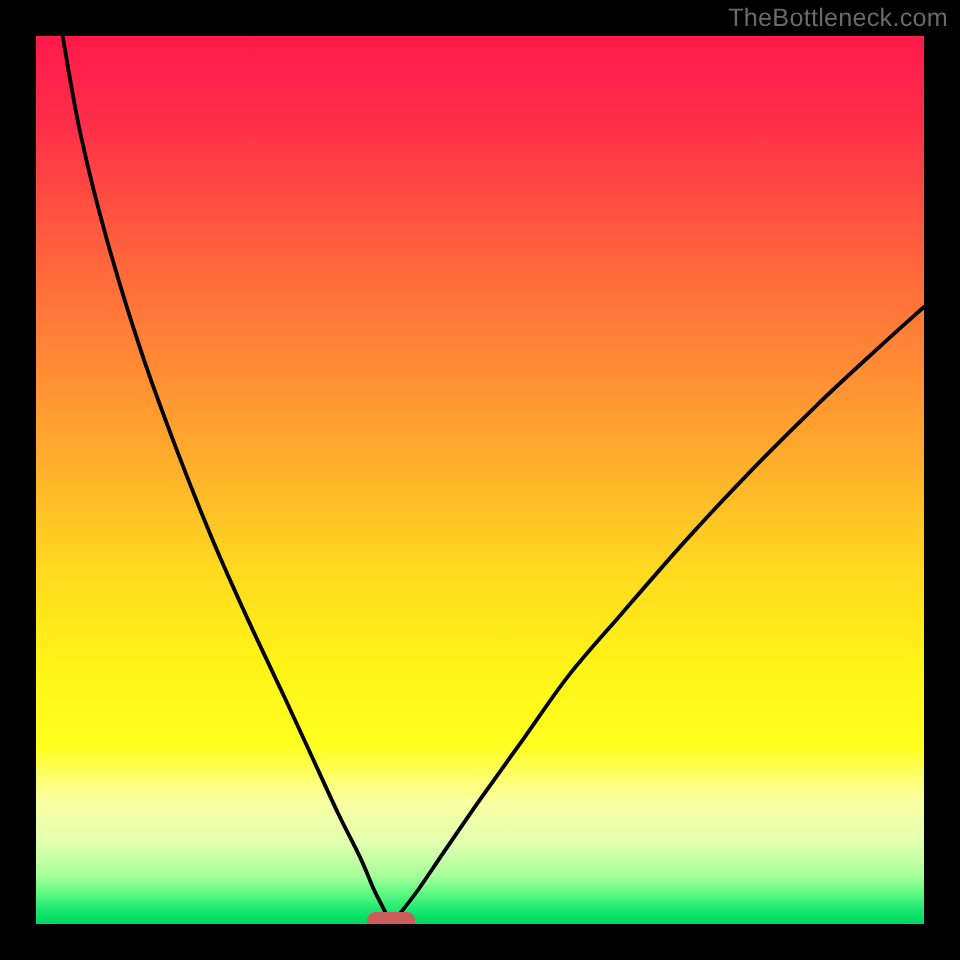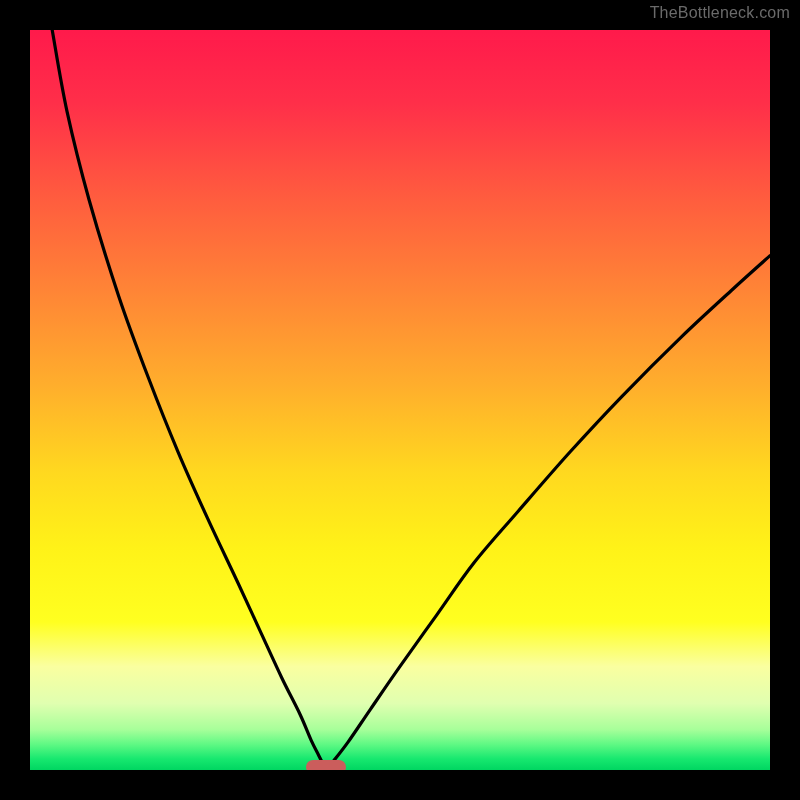--- a/index.html
+++ b/index.html
@@ -27,21 +27,21 @@
   }
   .gradient {
     position: absolute;
     left: 0; top: 0; width: 100%; height: 100%;
   }
   .watermark {
     position: absolute;
     top: 4px;
     right: 10px;
     color: #6a6a6a;
-    font-size: 16px;
+    font-size: 21px;
     font-weight: 500;
     letter-spacing: 0.2px;
   }
   .marker {
     position: absolute;
     background: #cb5d5c;
     border-radius: 8px;
   }
   svg.curve {
     position: absolute;

